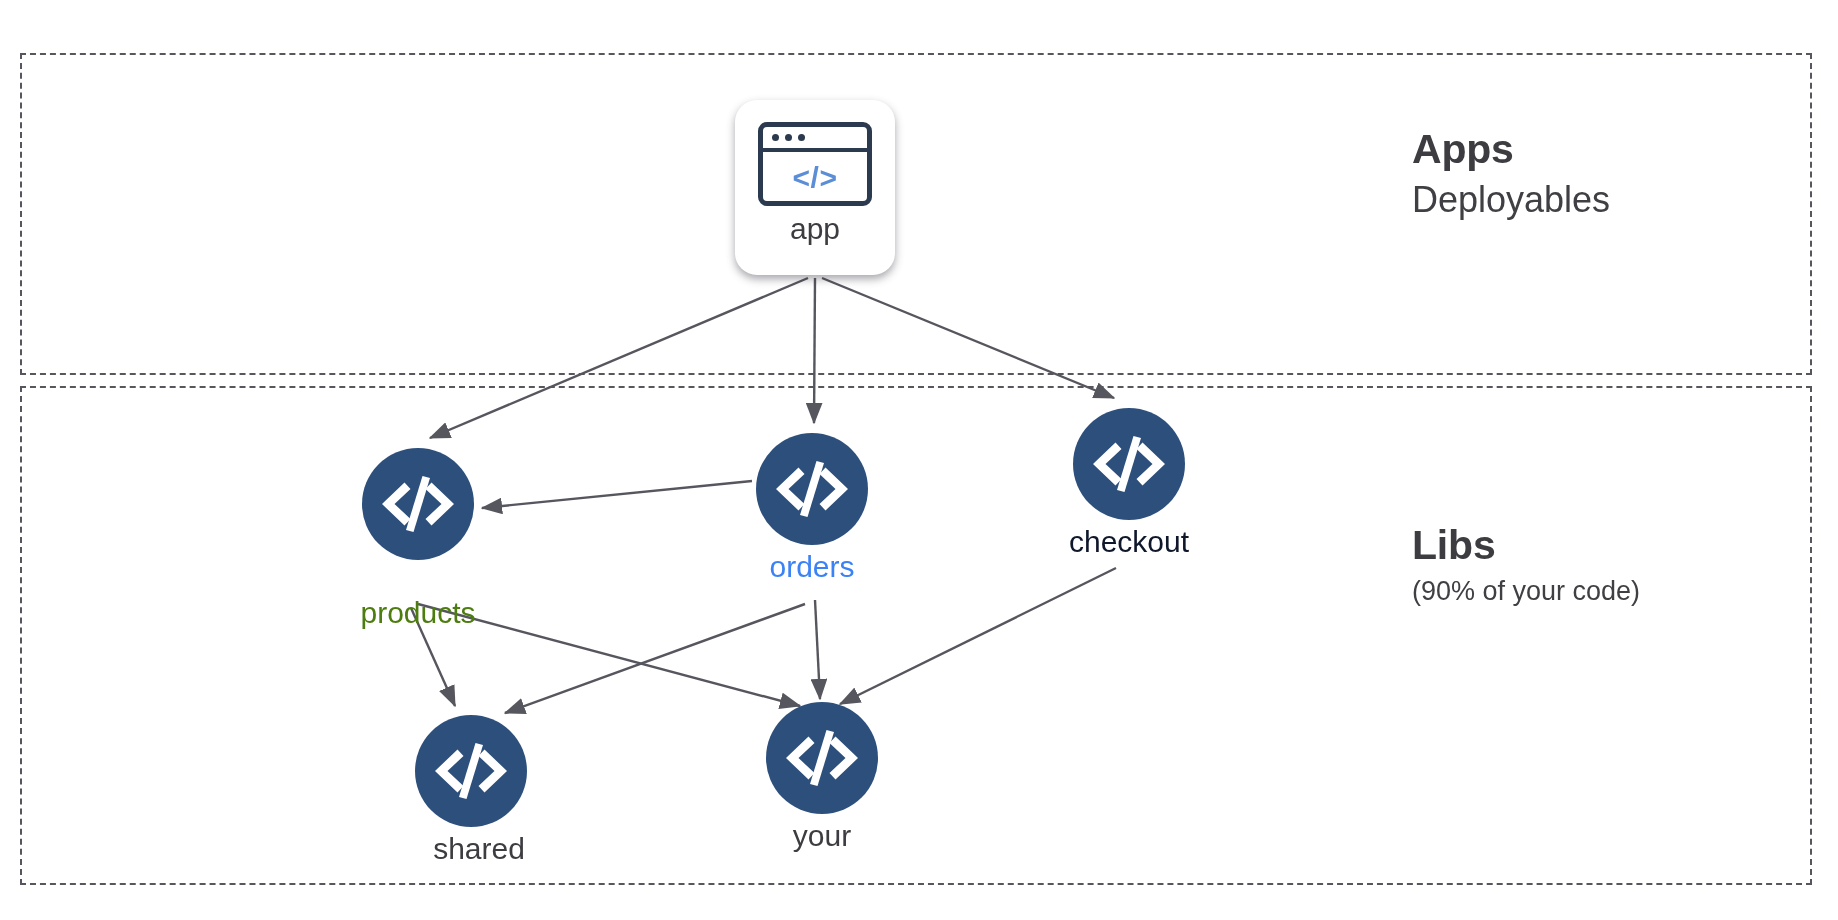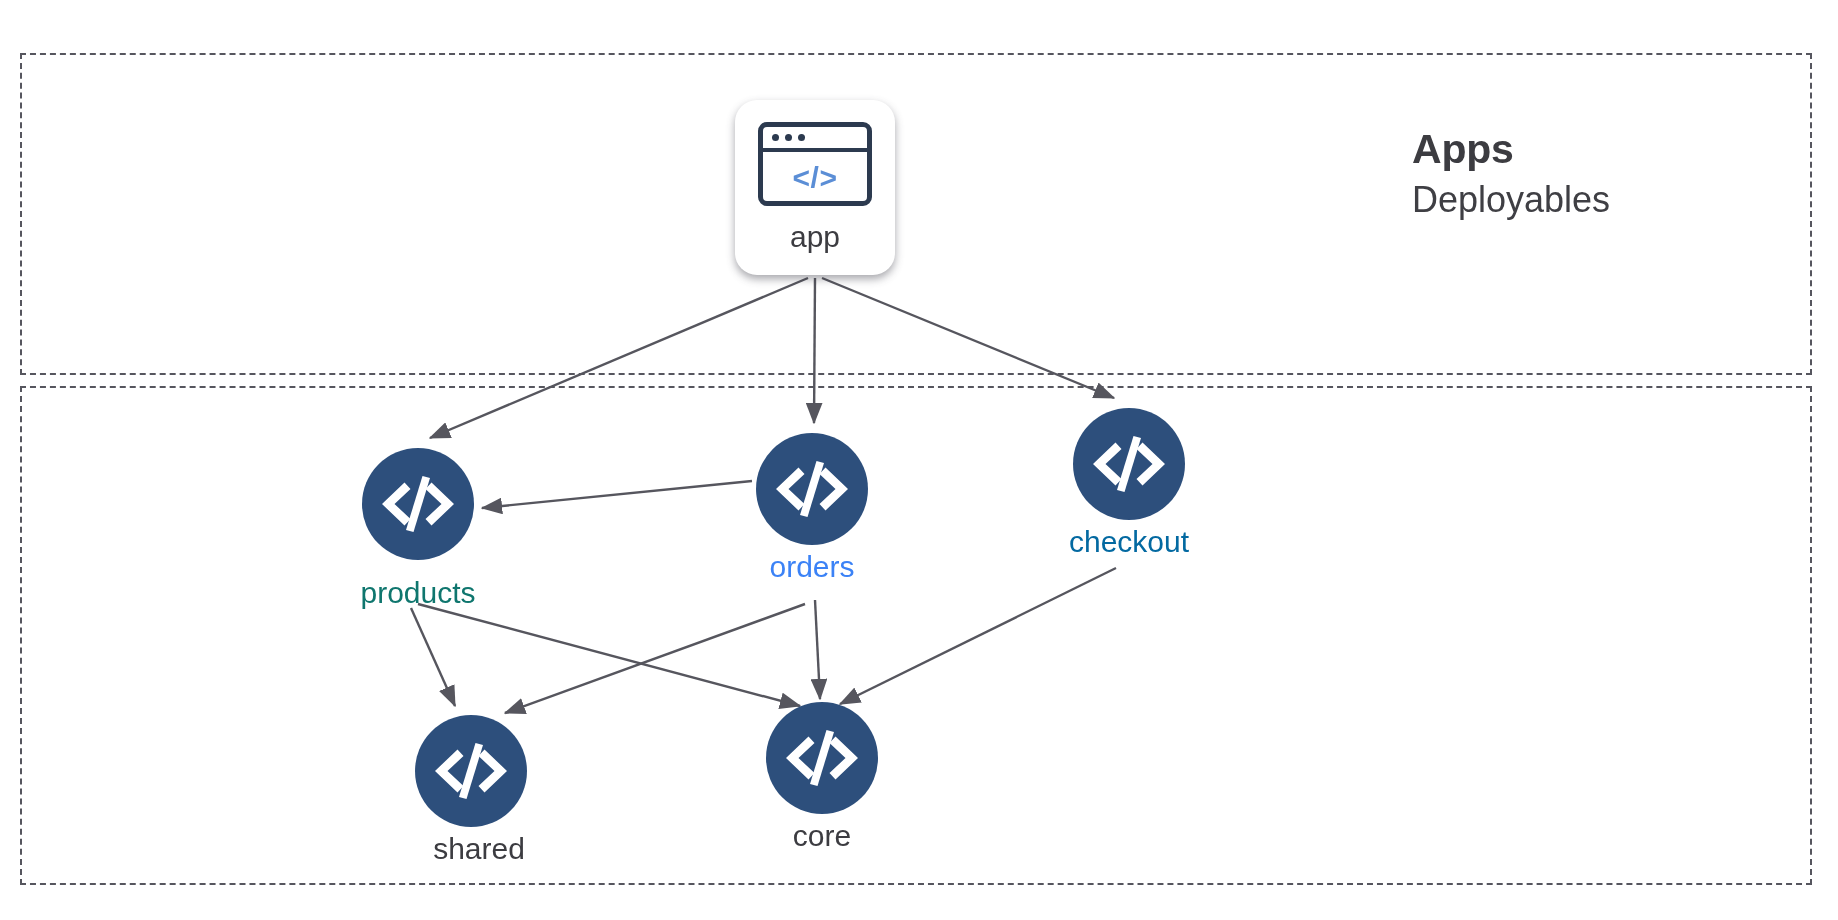--- a/index.html
+++ b/index.html
@@ -130,21 +130,21 @@
     display: flex;
     align-items: center;
     justify-content: center;
     color: #5b8ed6;
     font-size: 30px;
     font-weight: bold;
     font-family: "Liberation Sans", "DejaVu Sans", sans-serif;
     letter-spacing: 0.5px;
   }
   #node-app .app-label {
-    margin-top: 16px;
+    margin-top: 8px;
     font-size: 30px;
     color: #3c3c41;
     line-height: 1;
   }
 
   
   .lib-node {
     position: absolute;
     width: 0;
     height: 0;
@@ -173,20 +173,24 @@
 <body>
 
 <div id="stage">
 
   <div class="zone" id="zone-apps" style="left: 20px; top: 53px; width: 1792px; height: 322px; border-color: rgb(86, 86, 94);"></div>
   <div class="zone" id="zone-libs" style="left: 20px; top: 386px; width: 1792px; height: 499px; border-color: rgb(86, 86, 94);"></div>
 
   <div class="zone-caption" id="caption-apps">
     <div class="zc-title">Apps</div>
     <div class="zc-sub">Deployables</div>
+  </div>
+  <div class="zone-caption small-sub" id="caption-libs">
+    <div class="zc-title">Libs</div>
+    <div class="zc-sub">(90% of your code)</div>
   </div>
 
   <svg id="edges" viewBox="0 0 1838 920" xmlns="http://www.w3.org/2000/svg">
     <defs>
       <marker id="arrowhead" markerWidth="9" markerHeight="7" refX="8.4" refY="3.5" orient="auto" markerUnits="strokeWidth">
         <path d="M0,0 L9,3.5 L0,7 z" fill="#56565e"></path>
       </marker>
     </defs>
     <g id="edge-paths" stroke="#56565e" stroke-width="2.4" fill="none">
         <path d="M 808 278 L 430 438" marker-end="url(#arrowhead)"></path>
@@ -217,21 +221,21 @@
       <div class="lib-node">
         <div class="lib-circle" style="left: 418px; top: 504px; width: 112px; height: 112px; background: rgb(45, 79, 124);">
           <svg width="112" height="112" viewBox="0 0 112 112">
             <g fill="#ffffff">
               <path d="M42.5 34.5 L48.5 41 L32.5 56 L48.5 71 L42.5 77.5 L20 56 Z"></path>
               <path d="M60.5 28 L68 30 L51.5 84 L44 82 Z"></path>
               <path d="M69.5 34.5 L92 56 L69.5 77.5 L63.5 71 L79.5 56 L63.5 41 Z"></path>
             </g>
           </svg>
         </div>
-        <div class="lib-label" style="left: 418px; top: 578px; color: #0f766e;">products</div>
+        <div class="lib-label" style="left: 418px; top: 598px; color: #4d7c0f;">products</div>
       </div>
       <div class="lib-node">
         <div class="lib-circle" style="left: 812px; top: 489px; width: 112px; height: 112px; background: rgb(45, 79, 124);">
           <svg width="112" height="112" viewBox="0 0 112 112">
             <g fill="#ffffff">
               <path d="M42.5 34.5 L48.5 41 L32.5 56 L48.5 71 L42.5 77.5 L20 56 Z"></path>
               <path d="M60.5 28 L68 30 L51.5 84 L44 82 Z"></path>
               <path d="M69.5 34.5 L92 56 L69.5 77.5 L63.5 71 L79.5 56 L63.5 41 Z"></path>
             </g>
           </svg>
@@ -241,21 +245,21 @@
       <div class="lib-node">
         <div class="lib-circle" style="left: 1129px; top: 464px; width: 112px; height: 112px; background: rgb(45, 79, 124);">
           <svg width="112" height="112" viewBox="0 0 112 112">
             <g fill="#ffffff">
               <path d="M42.5 34.5 L48.5 41 L32.5 56 L48.5 71 L42.5 77.5 L20 56 Z"></path>
               <path d="M60.5 28 L68 30 L51.5 84 L44 82 Z"></path>
               <path d="M69.5 34.5 L92 56 L69.5 77.5 L63.5 71 L79.5 56 L63.5 41 Z"></path>
             </g>
           </svg>
         </div>
-        <div class="lib-label" style="left: 1129px; top: 527px; color: #0369a1;">checkout</div>
+        <div class="lib-label" style="left: 1129px; top: 527px; color: #0f172a;">checkout</div>
       </div>
       <div class="lib-node">
         <div class="lib-circle" style="left: 471px; top: 771px; width: 112px; height: 112px; background: rgb(45, 79, 124);">
           <svg width="112" height="112" viewBox="0 0 112 112">
             <g fill="#ffffff">
               <path d="M42.5 34.5 L48.5 41 L32.5 56 L48.5 71 L42.5 77.5 L20 56 Z"></path>
               <path d="M60.5 28 L68 30 L51.5 84 L44 82 Z"></path>
               <path d="M69.5 34.5 L92 56 L69.5 77.5 L63.5 71 L79.5 56 L63.5 41 Z"></path>
             </g>
           </svg>
@@ -265,17 +269,17 @@
       <div class="lib-node">
         <div class="lib-circle" style="left: 822px; top: 758px; width: 112px; height: 112px; background: rgb(45, 79, 124);">
           <svg width="112" height="112" viewBox="0 0 112 112">
             <g fill="#ffffff">
               <path d="M42.5 34.5 L48.5 41 L32.5 56 L48.5 71 L42.5 77.5 L20 56 Z"></path>
               <path d="M60.5 28 L68 30 L51.5 84 L44 82 Z"></path>
               <path d="M69.5 34.5 L92 56 L69.5 77.5 L63.5 71 L79.5 56 L63.5 41 Z"></path>
             </g>
           </svg>
         </div>
-        <div class="lib-label" style="left: 822px; top: 821px; color: rgb(60, 60, 65);">core</div>
+        <div class="lib-label" style="left: 822px; top: 821px; color: rgb(60, 60, 65);">your</div>
       </div>
     </div>
 
 </div>
 
 </body></html>

